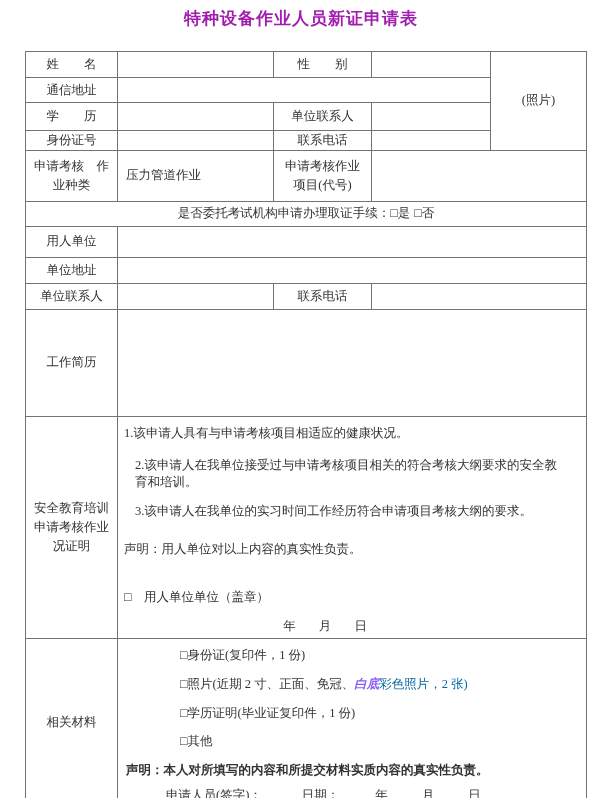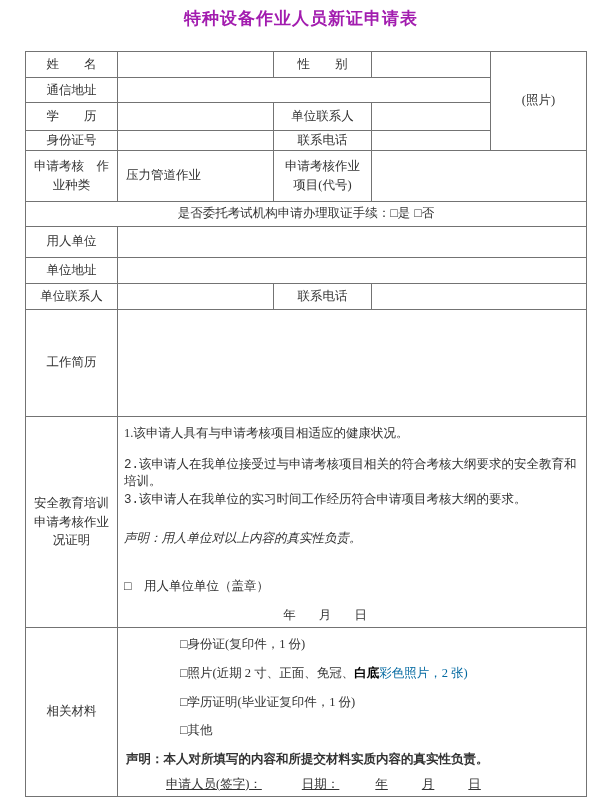--- a/index.html
+++ b/index.html
@@ -20,34 +20,34 @@
     border:1px solid #737373;font-size:12.5px;color:#333;
     vertical-align:middle;padding:0;overflow:hidden;
   }
   td.lbl{text-align:center;line-height:1.5;}
   td.val{padding-left:8px;}
   td.top{vertical-align:top;}
   .center-row{text-align:center;}
   .photo-cell{text-align:center;}
   .sec{padding:6px 8px 2px 6px;line-height:1.42;}
   .s-item1{margin:2px 0 14px 0;}
-  .s-item23{margin:0;font-family:Liberation Mono, monospace;}
-  .s-decl{margin:20px 0 30px 0;font-style:italic;}
+  .s-item23{margin:11px;}
+  .s-decl{margin:20px 0 30px 0;}
   .s-stamp{margin:0 30px 12px 0;}
   .s-date{text-align:center;padding-right:72px;}
   .s-date span{display:inline-block;margin-left:20px;}
   .m-sec{padding:6px 6px 2px 6px;line-height:1.42;}
   .m-item{margin:2px 0 11px 16px;padding-left:40px;}
   .m-decl{margin:8px 0 7px 2px;font-weight:bold;}
   .m-sign{margin-left:42px;white-space:nowrap;text-decoration:underline;}
   .m-sign .gap1{margin-left:40px;}
   .m-sign .gap2{margin-left:36px;}
   .m-sign .gap3{margin-left:34px;}
   .red{color:#0369a1;}
-  .redbold{color:#000000;font-weight:bold;}
+  .redbold{color:#8b5cf6;font-weight:bold;font-style:italic;}
   .chk{cursor:default;}
   .yesno{margin-left:4px;}
 </style>
 </head>
 <body>
 
 <div class="page">
 
   <div class="title">特种设备作业人员新证申请表</div>
 

